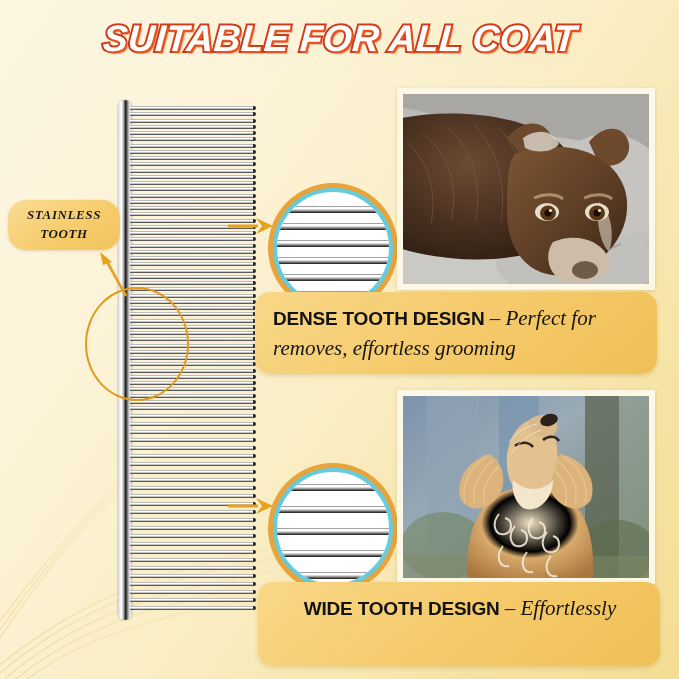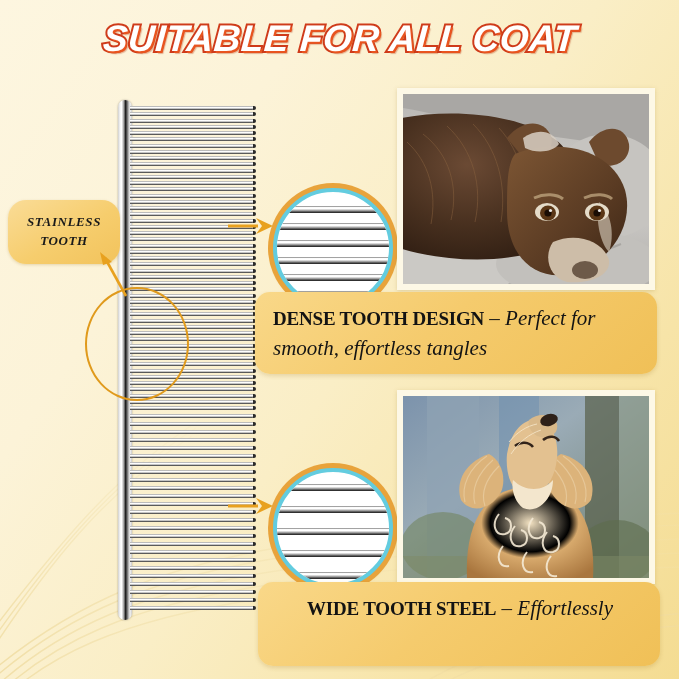--- a/index.html
+++ b/index.html
@@ -95,21 +95,21 @@
     background: #2b2b2b;
     border-radius: 0 2px 2px 0;
   }
 
   
   .steel-badge {
     position: absolute;
     left: 8px;
     top: 200px;
     width: 112px;
-    height: 64px;
+    height: 50px;
     border-radius: 18px;
     background: linear-gradient(150deg, #fadc97 0%, #f6cd6d 55%, #f2c35c 100%);
     box-shadow: 0 1px 3px rgba(160,120,30,0.25);
     display: flex;
     flex-direction: column;
     align-items: center;
     justify-content: center;
     line-height: 1.45;
   }
   .steel-badge span {
@@ -185,21 +185,21 @@
     position: absolute;
     border-radius: 15px;
     background: linear-gradient(140deg, #f9d889 0%, #f5cb6d 45%, #f0c057 100%);
     box-shadow: 0 2px 4px rgba(160,120,30,0.22);
     padding: 12px 16px 14px 18px;
     box-sizing: border-box;
   }
   .cap-dense { left: 255px; top: 292px; width: 402px; height: 82px; }
   .cap-wide  { left: 258px; top: 582px; width: 402px; height: 84px; text-align: center; }
   .cap-lead {
-    font-family: Liberation Serif, serif;
+    font-family: Liberation Sans, sans-serif;
     font-weight: bold;
     font-size: 19px;
     color: #131313;
     letter-spacing: -0.2px;
   }
   .cap-body {
     font-family: "Liberation Serif", serif;
     font-style: italic;
     font-size: 21px;
     color: #141414;
@@ -494,22 +494,22 @@
           <path d="M108 58 C 116 46, 126 38, 138 34"></path>
         </g>
       </svg>
     </div>
   </div>
 
   <div class="caption cap-dense">
     <div class="cap-line">
       <span class="cap-lead">DENSE TOOTH DESIGN</span><span class="cap-body"> – </span><span class="cap-body">Perfect for</span>
     </div>
-    <div class="cap-line cap-body">smooth, effortless tangles</div>
+    <div class="cap-line cap-body">removes, effortless grooming</div>
   </div>
 
   <div class="caption cap-wide">
     <div class="cap-line">
-      <span class="cap-lead">WIDE TOOTH STEEL</span><span class="cap-body"> – </span><span class="cap-body">Effortlessly</span>
+      <span class="cap-lead">WIDE TOOTH DESIGN</span><span class="cap-body"> – </span><span class="cap-body">Effortlessly</span>
     </div>
   </div>
 
 </div>
 
 </body></html>

